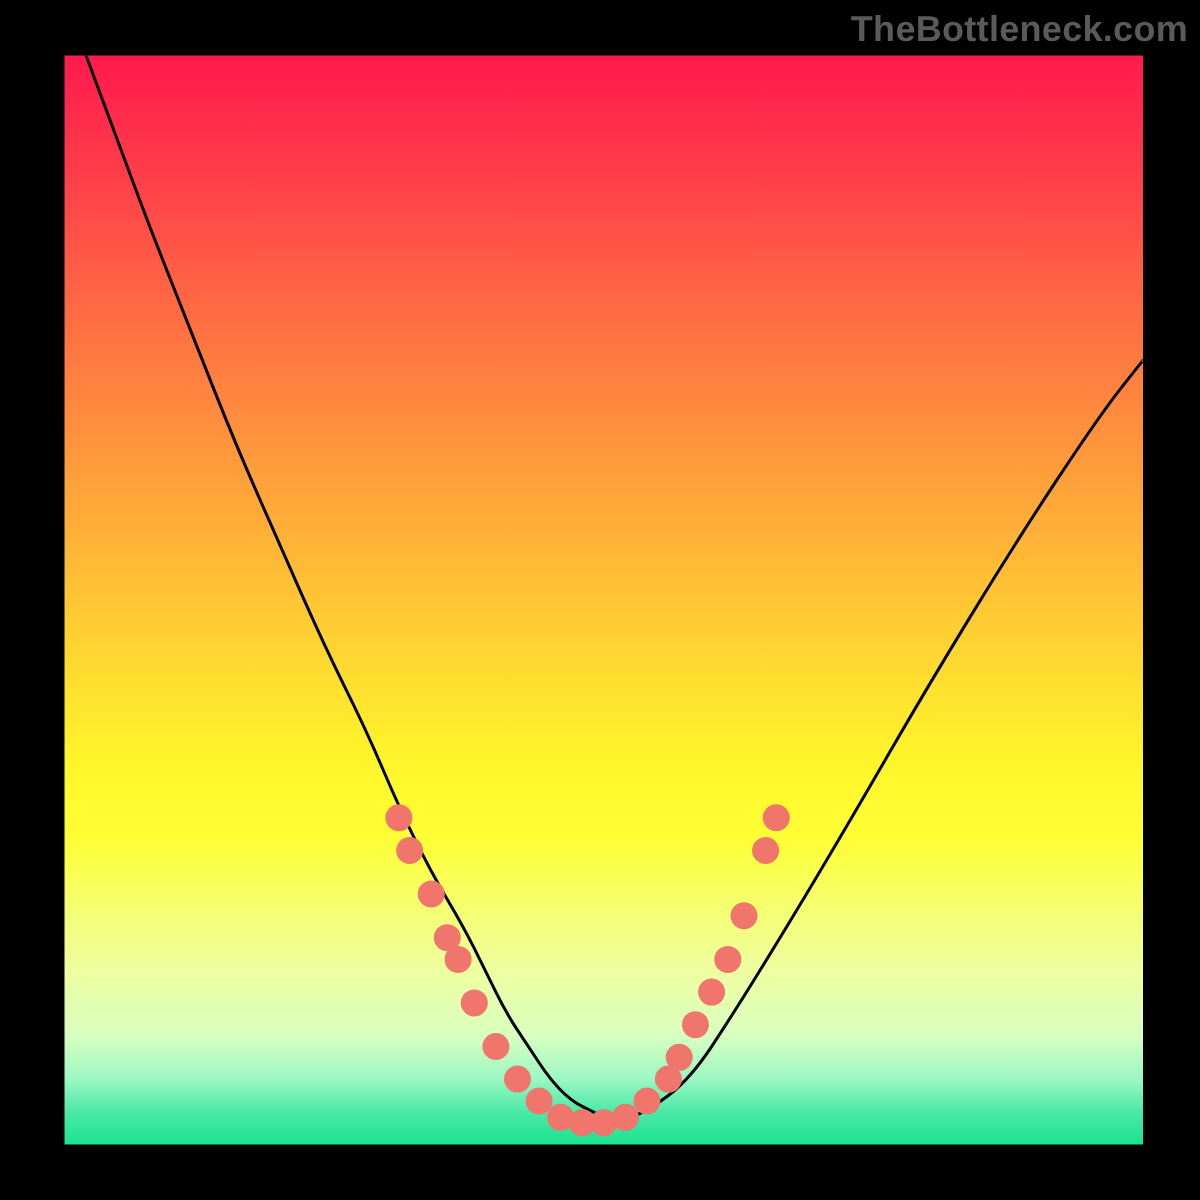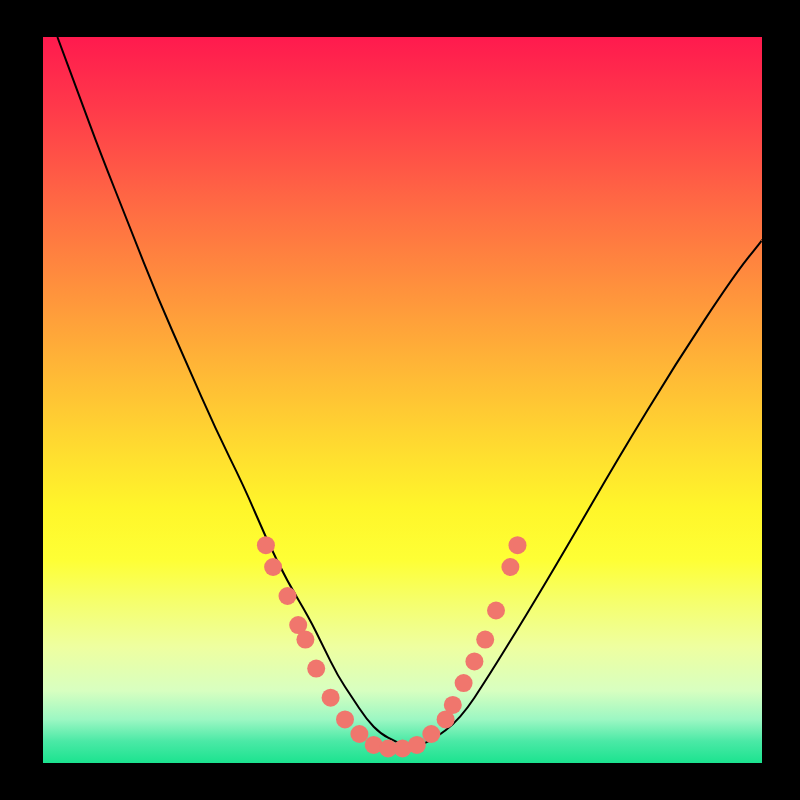--- a/index.html
+++ b/index.html
@@ -66,20 +66,21 @@
   .dot {
     fill: #f0766d;
   }
 </style>
 </head>
 <body>
 
 <div class="frame">
   <div class="plot-area"></div>
 
+  <div class="watermark">TheBottleneck.com</div>
 
   <svg class="lines" viewBox="0 0 719 726" preserveAspectRatio="none">
     <path id="curve-path" class="curve" d="M 14.4 0.0 Q 14.4 0.0 25.2 29.1 Q 36.0 58.1 46.7 87.1 Q 57.5 116.2 71.9 152.5 Q 86.3 188.8 100.6 225.1 Q 115.0 261.4 129.4 294.0 Q 143.8 326.7 158.2 359.4 Q 172.6 392.0 186.9 421.1 Q 201.3 450.1 212.1 475.5 Q 222.9 500.9 233.7 522.7 Q 244.5 544.5 255.2 562.6 Q 266.0 580.8 273.2 595.3 Q 280.4 609.8 287.6 624.4 Q 294.8 638.9 302.0 649.8 Q 309.2 660.7 316.4 671.5 Q 323.6 682.4 330.7 689.7 Q 337.9 697.0 345.1 700.6 Q 352.3 704.2 359.5 707.9 Q 366.7 711.5 377.5 707.8 Q 388.3 704.2 402.6 693.3 Q 417.0 682.4 431.4 660.7 Q 445.8 638.9 463.7 609.8 Q 481.7 580.8 503.3 544.5 Q 524.9 508.2 550.0 464.7 Q 575.2 421.1 604.0 373.9 Q 632.7 326.7 661.5 283.1 Q 690.2 239.6 704.6 221.4 T 719.0 203.3"></path>
     <g id="dots-group">
         <circle cx="222.9" cy="508.2" r="9" class="dot"></circle>
         <circle cx="230.1" cy="530.0" r="9" class="dot"></circle>
         <circle cx="244.5" cy="559.0" r="9" class="dot"></circle>
         <circle cx="255.2" cy="588.1" r="9" class="dot"></circle>
         <circle cx="262.4" cy="602.6" r="9" class="dot"></circle>
         <circle cx="273.2" cy="631.6" r="9" class="dot"></circle>

